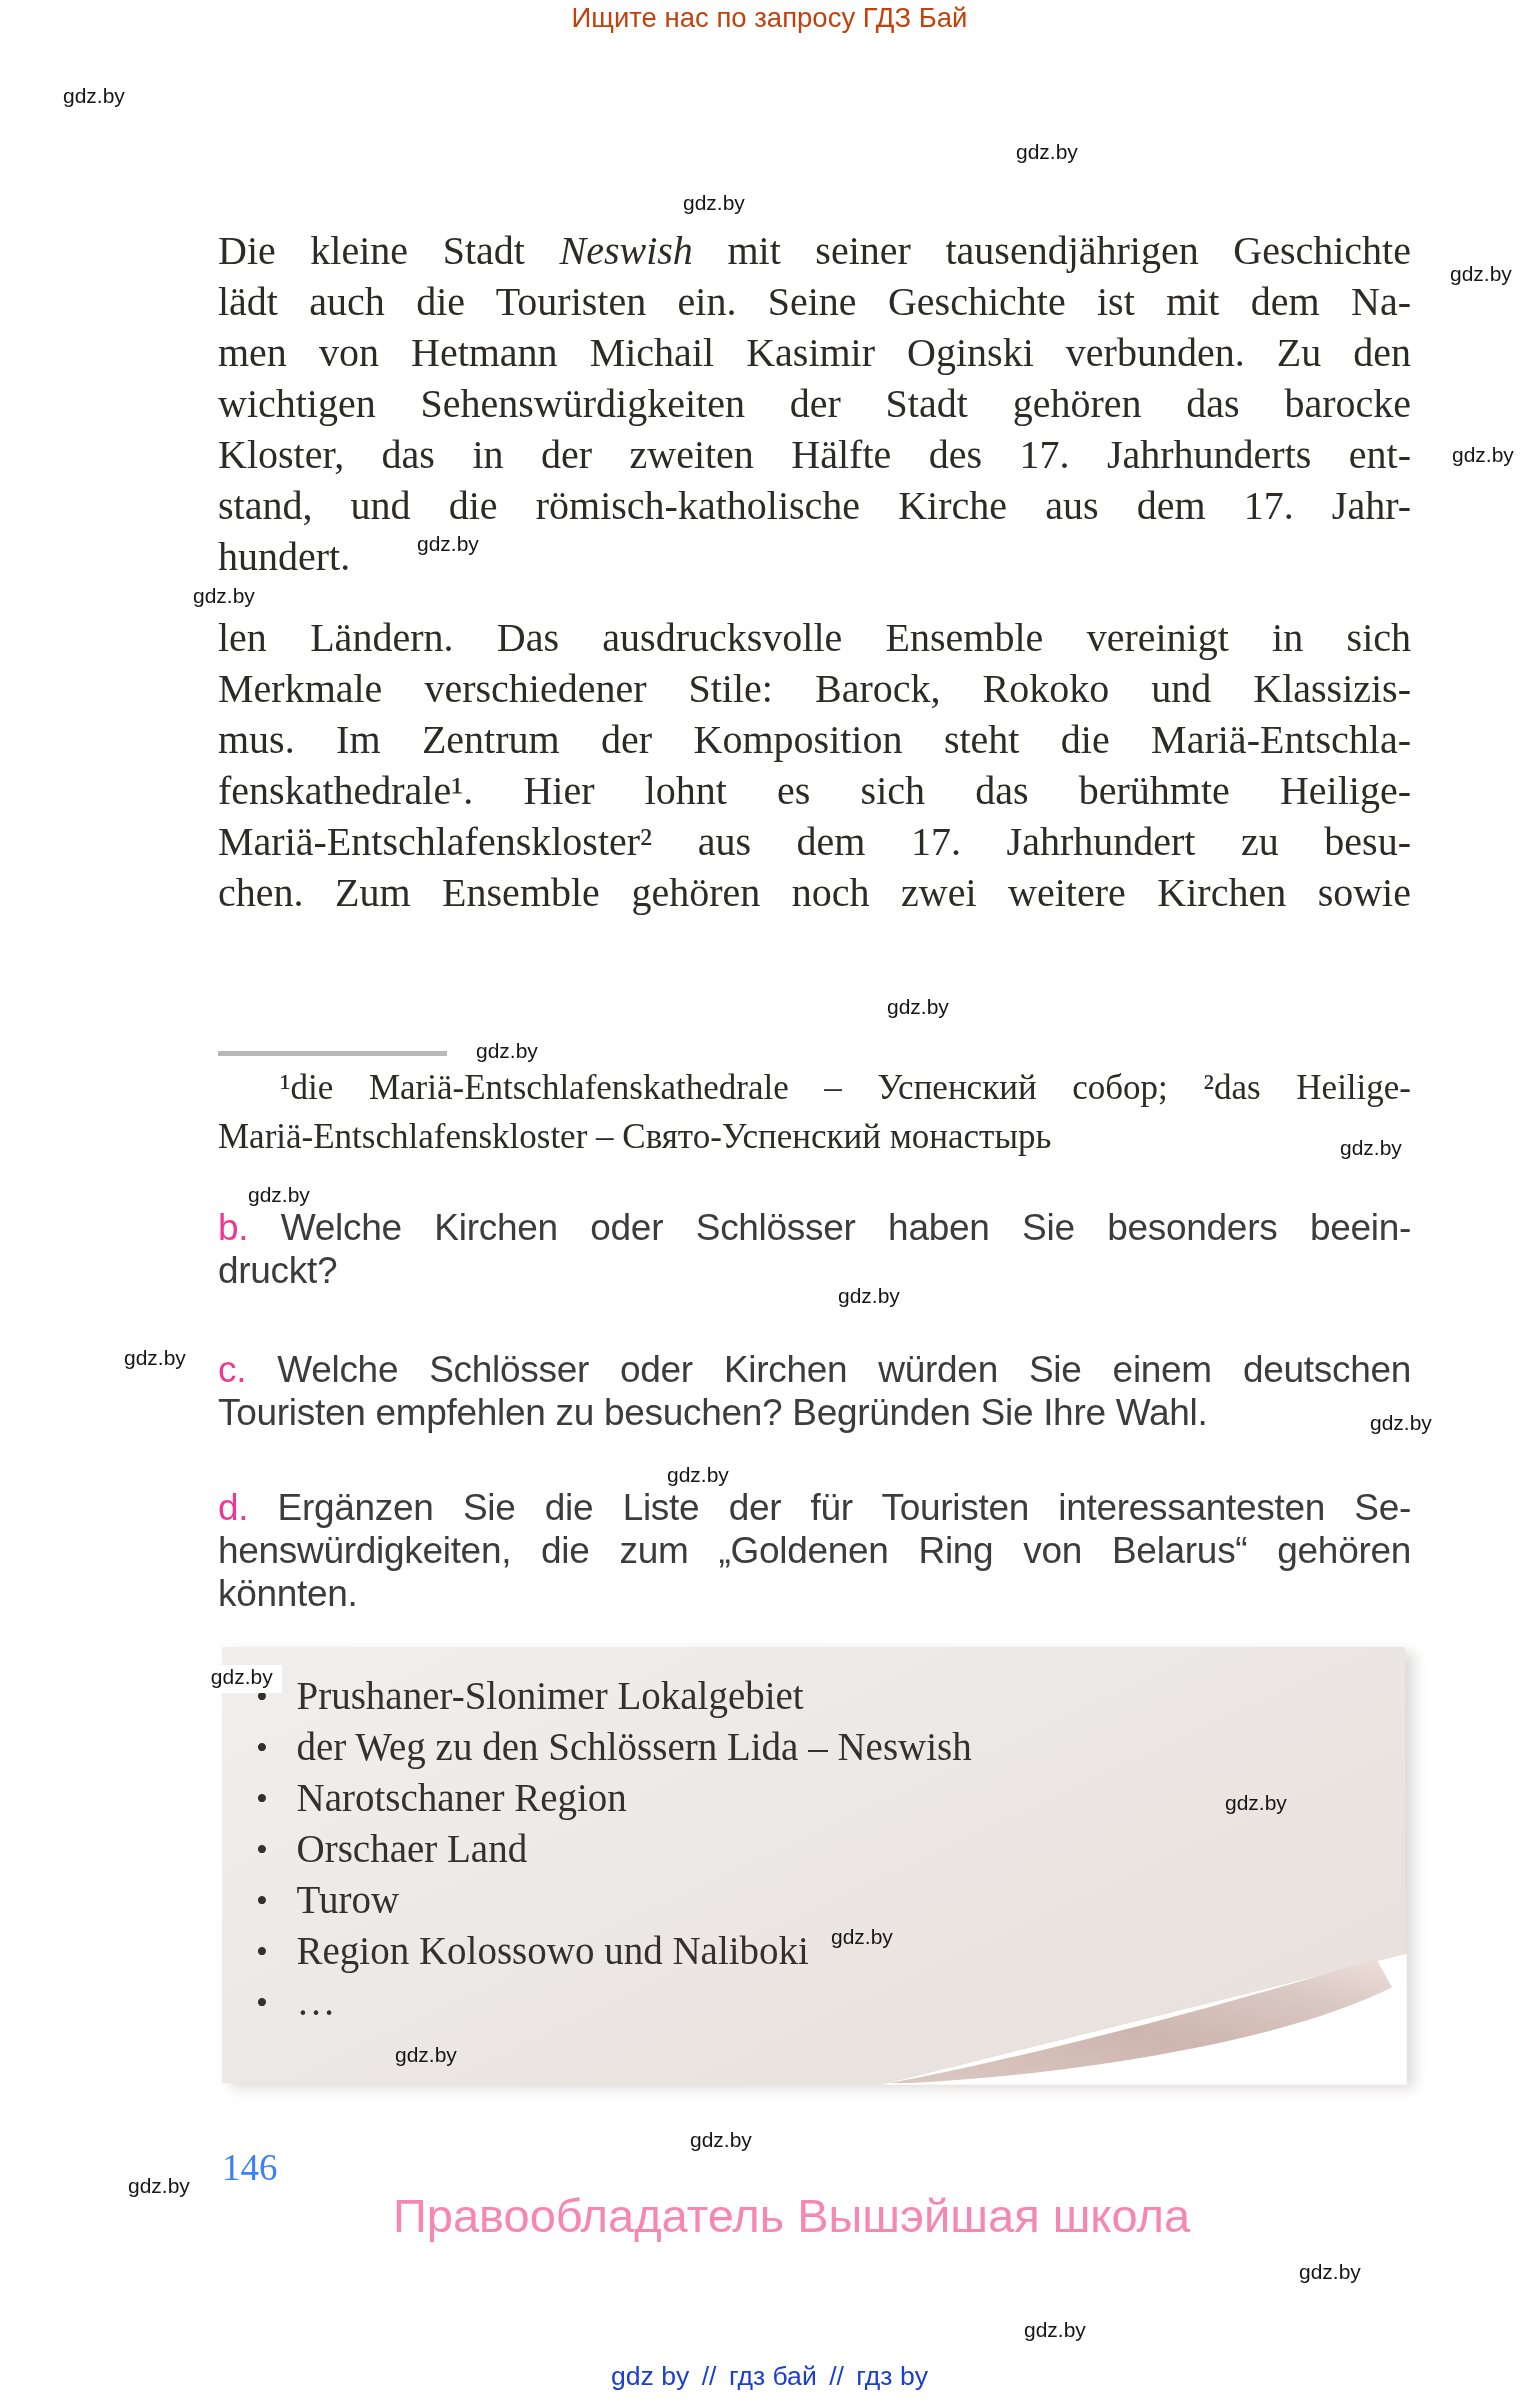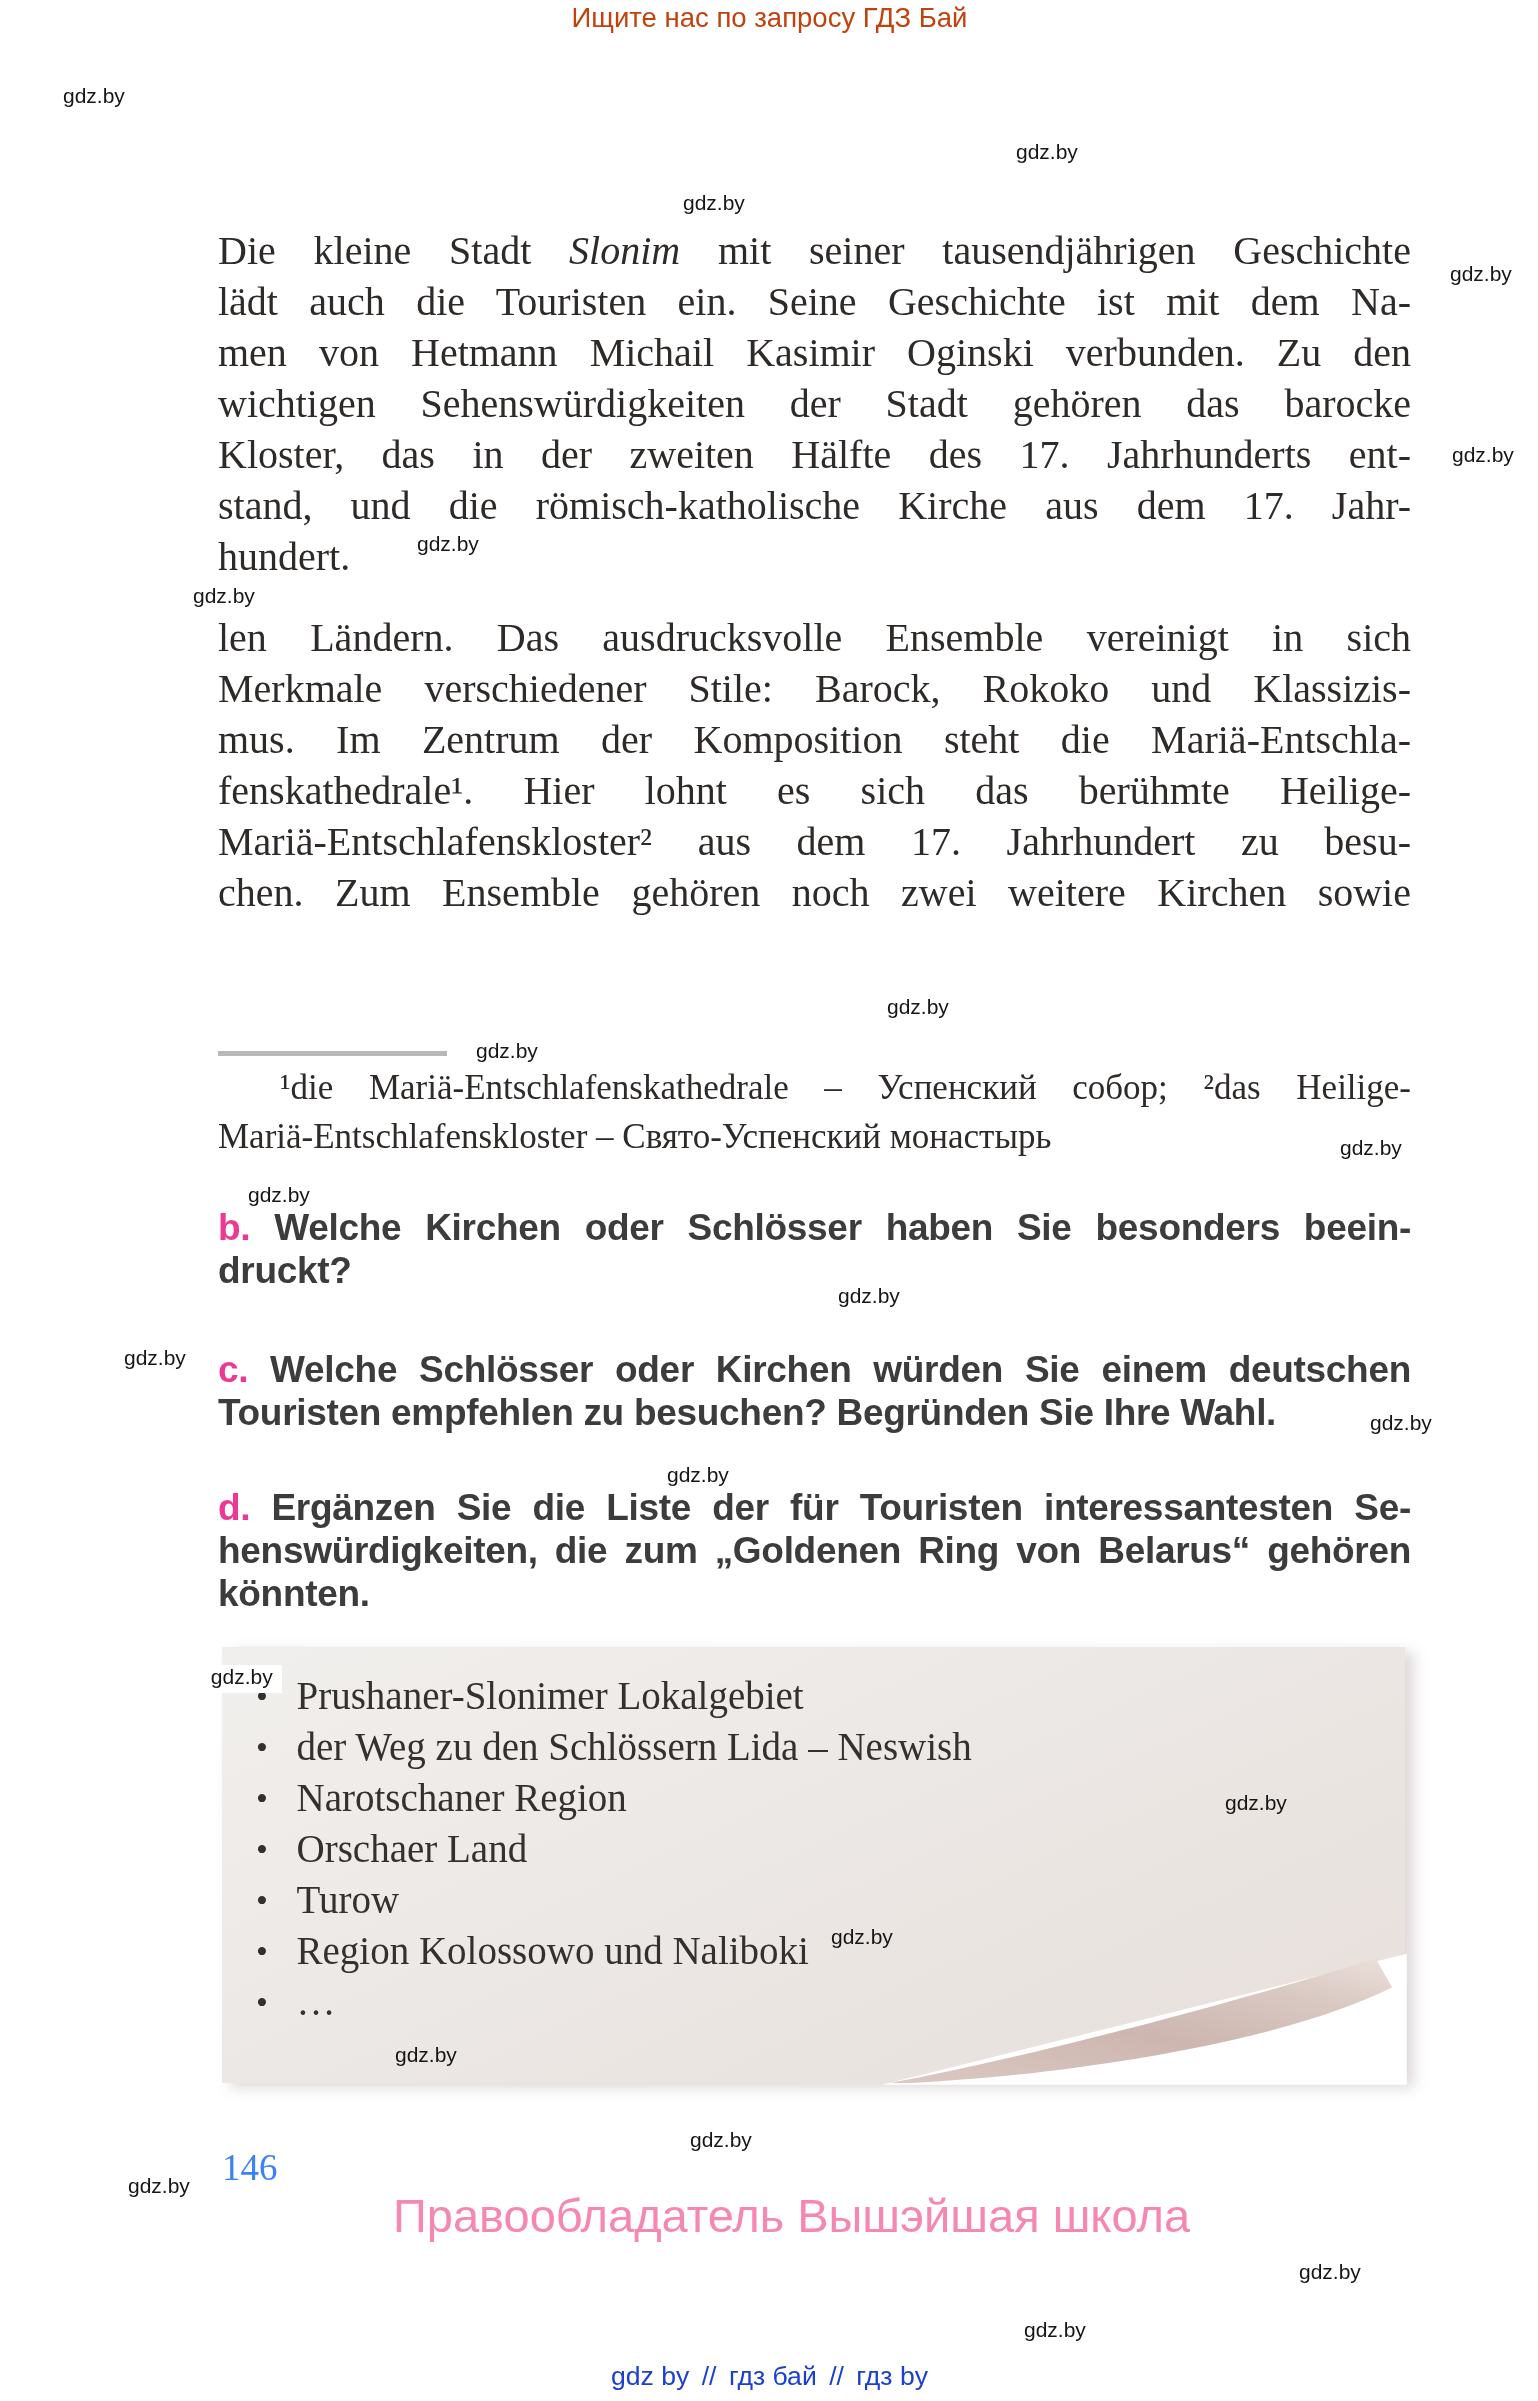--- a/index.html
+++ b/index.html
@@ -28,21 +28,21 @@
   .tline.last { text-align-last:left; }
   .body-text { font-size:40px; line-height:51px; }
   .it { font-style:italic; }
   
   .rule { position:absolute; left:218px; top:1051px; width:229px; height:5.3px; background:#b8b8b8; }
   .footnote { top:1063px; font-size:35px; line-height:49px; }
   .footnote .tline { font-size:35px; line-height:49px; }
   .footnote .indent { text-indent:62px; }
   .fb { font-weight:normal; }
   
-  .task { font-family:"Liberation Sans", sans-serif; font-weight:bold; color:#3c3c3c; letter-spacing:-0.3px; }
+  .task { font-family:"Liberation Sans", sans-serif; font-weight:normal; color:#3c3c3c; letter-spacing:-0.3px; }
   .task .tline { font-size:37px; line-height:43px; }
   .tletter { color:#ec3a94; }
   
   .hl-box {
     position:absolute; left:222px; top:1647px; width:1183px; height:436px;
     background:linear-gradient(155deg,#f1efed 0%, #ece8e5 45%, #e7dfda 100%);
     box-shadow:8.9px 5.3px 12.4px rgba(160,150,145,0.35);
   }
   .curl-cut {
     position:absolute; right:-1.8px; bottom:-1.8px; width:525px; height:131px;
@@ -91,21 +91,21 @@
   <span class="wm on-white" style="left:194px;top:1665px">gdz.by</span>
   <span class="wm" style="left:1210px;top:1791px">gdz.by</span>
   <span class="wm" style="left:816px;top:1925px">gdz.by</span>
   <span class="wm" style="left:380px;top:2043px">gdz.by</span>
   <span class="wm" style="left:675px;top:2128px">gdz.by</span>
   <span class="wm" style="left:113px;top:2174px">gdz.by</span>
   <span class="wm" style="left:1284px;top:2260px">gdz.by</span>
   <span class="wm" style="left:1009px;top:2318px">gdz.by</span>
 
   <div class="col body-text" style="top:225px">
-    <div class="tline"><span>Die kleine Stadt </span><span class="it">Slonim</span><span> mit seiner tausendjährigen Geschichte</span></div>
+    <div class="tline"><span>Die kleine Stadt </span><span class="it">Neswish</span><span> mit seiner tausendjährigen Geschichte</span></div>
     <div class="tline">lädt auch die Touristen ein. Seine Geschichte ist mit dem Na-</div>
     <div class="tline">men von Hetmann Michail Kasimir Oginski verbunden. Zu den</div>
     <div class="tline">wichtigen Sehenswürdigkeiten der Stadt gehören das barocke</div>
     <div class="tline">Kloster, das in der zweiten Hälfte des 17. Jahrhunderts ent-</div>
     <div class="tline">stand, und die römisch-katholische Kirche aus dem 17. Jahr-</div>
     <div class="tline last">hundert.</div>
   </div>
 
   <div class="col body-text" style="top:612px">
     <div class="tline">len Ländern. Das ausdrucksvolle Ensemble vereinigt in sich</div>

